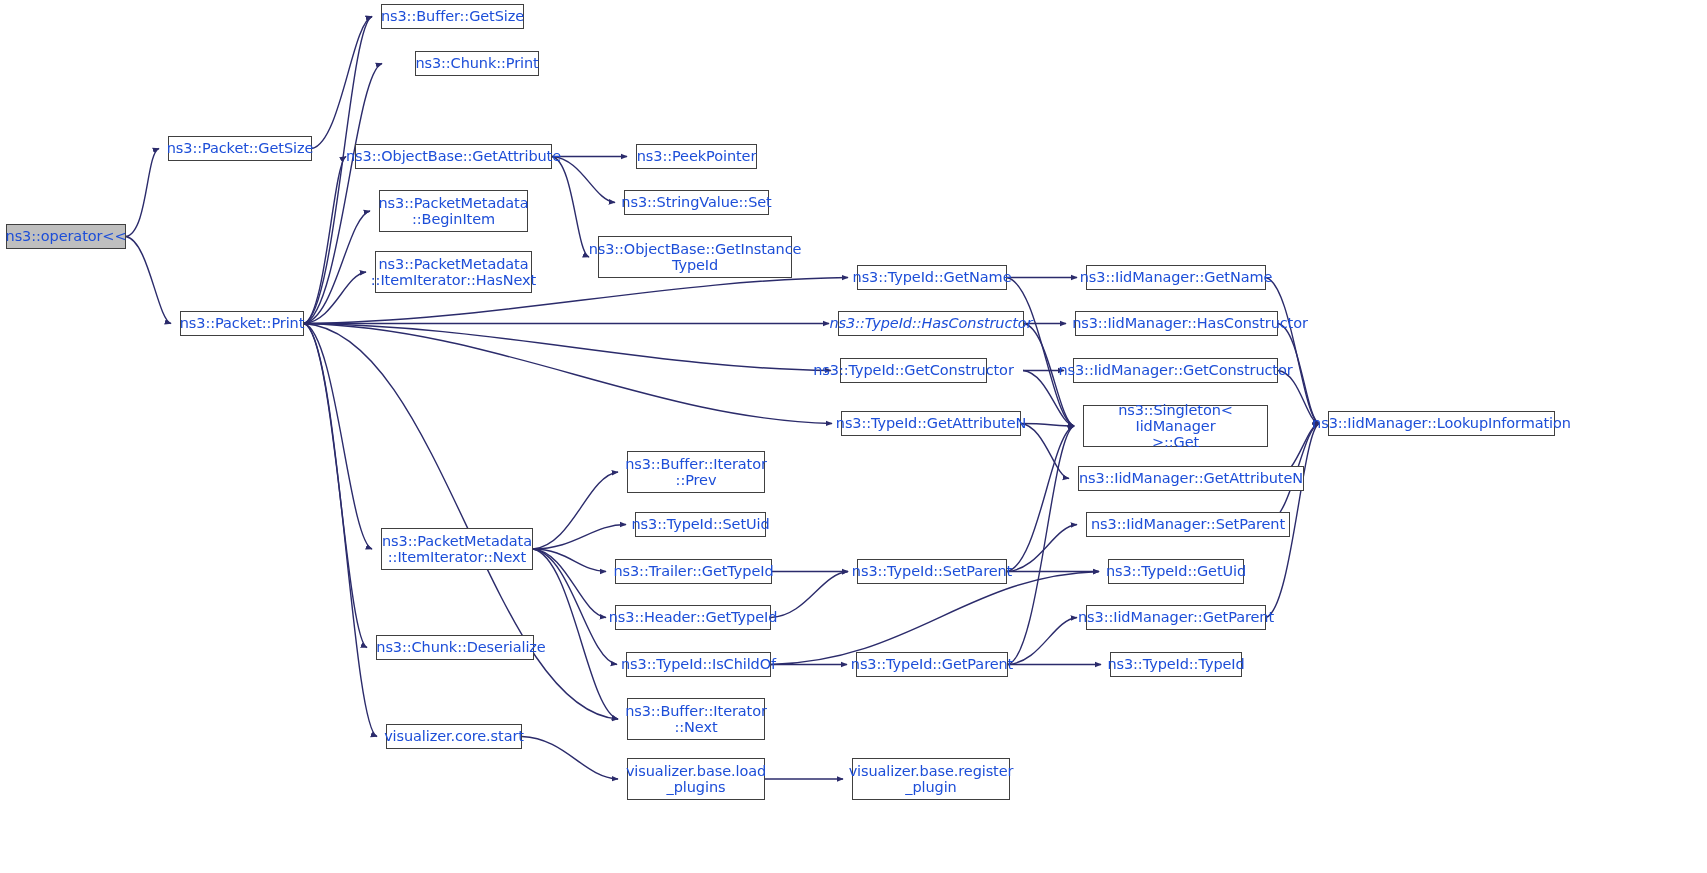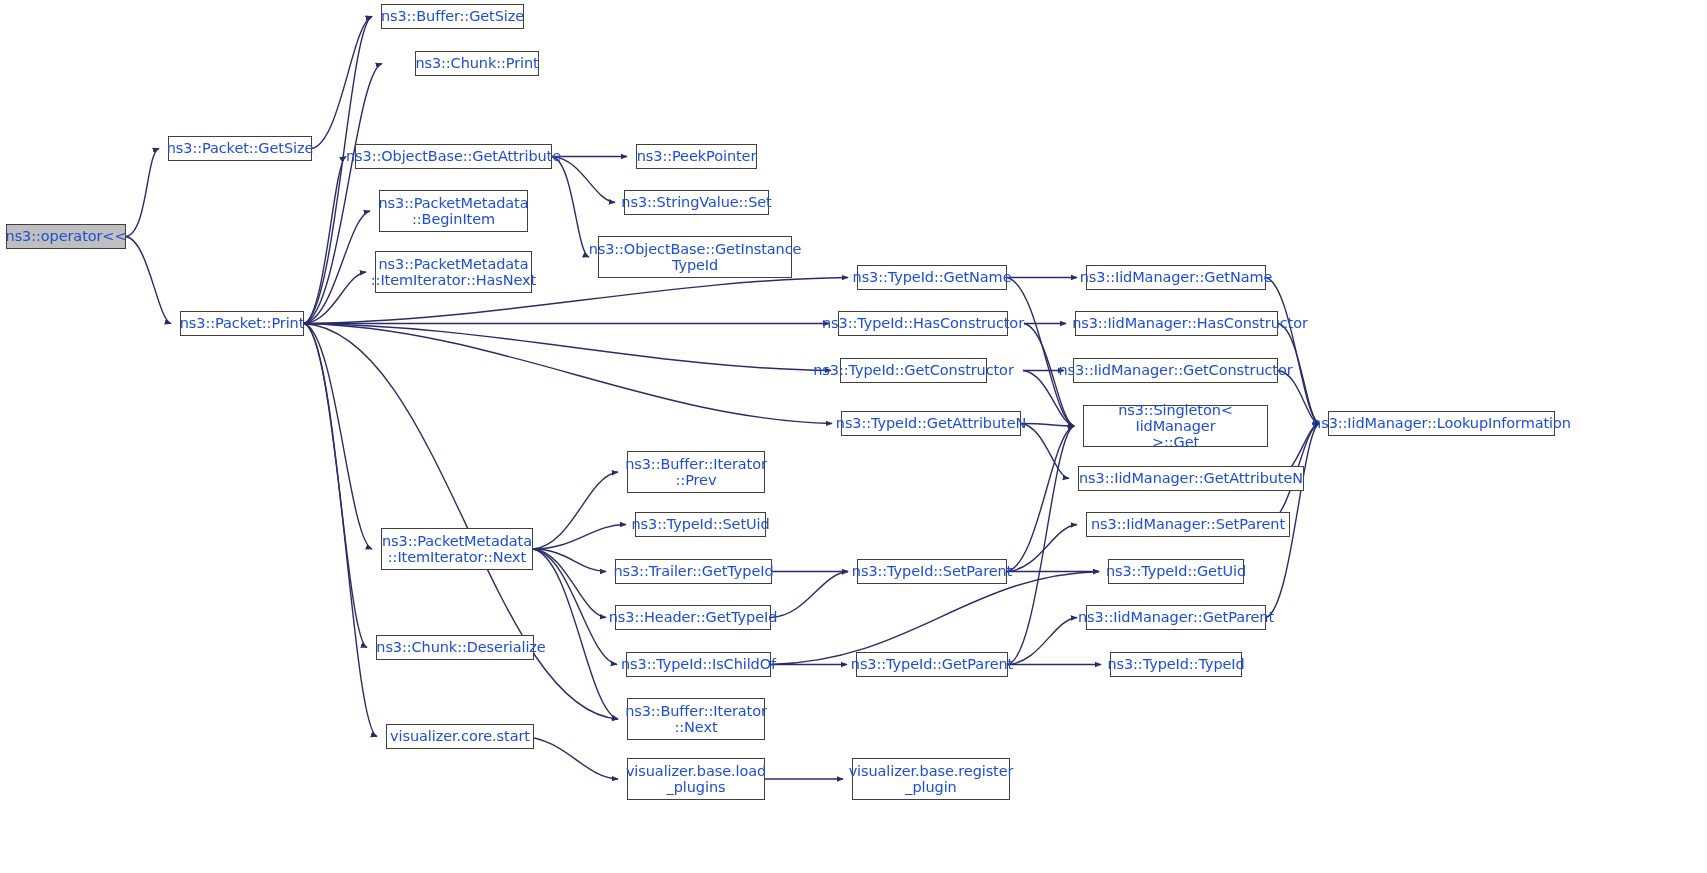--- a/index.html
+++ b/index.html
@@ -116,21 +116,21 @@
       <div class="node" style="left: 355px; top: 144px; width: 197px; height: 25px;">ns3::ObjectBase::GetAttribute</div>
       <div class="node" style="left: 379px; top: 190px; width: 149px; height: 42px;">ns3::PacketMetadata
 ::BeginItem</div>
       <div class="node" style="left: 375px; top: 251px; width: 157px; height: 42px;">ns3::PacketMetadata
 ::ItemIterator::HasNext</div>
       <div class="node" style="left: 636px; top: 144px; width: 121px; height: 25px;">ns3::PeekPointer</div>
       <div class="node" style="left: 624px; top: 190px; width: 145px; height: 25px;">ns3::StringValue::Set</div>
       <div class="node" style="left: 598px; top: 236px; width: 194px; height: 42px;">ns3::ObjectBase::GetInstance
 TypeId</div>
       <div class="node" style="left: 857px; top: 265px; width: 150px; height: 25px;">ns3::TypeId::GetName</div>
-      <div class="node" style="left: 838px; top: 311px; width: 170px; height: 25px;">ns3::TypeId::HasConstructor</div>
+      <div class="node" style="left: 838px; top: 311px; width: 186px; height: 25px; font-style: italic;">ns3::TypeId::HasConstructor</div>
       <div class="node" style="left: 840px; top: 358px; width: 147px; height: 25px;">ns3::TypeId::GetConstructor</div>
       <div class="node" style="left: 841px; top: 411px; width: 180px; height: 25px;">ns3::TypeId::GetAttributeN</div>
       <div class="node" style="left: 1086px; top: 265px; width: 180px; height: 25px;">ns3::IidManager::GetName</div>
       <div class="node" style="left: 1075px; top: 311px; width: 203px; height: 25px; padding-left: 27px;">ns3::IidManager::HasConstructor</div>
       <div class="node" style="left: 1073px; top: 358px; width: 205px; height: 25px;">ns3::IidManager::GetConstructor</div>
       <div class="node" style="left: 1083px; top: 405px; width: 185px; height: 42px;">ns3::Singleton&lt; IidManager
 &gt;::Get</div>
       <div class="node" style="left: 1078px; top: 466px; width: 226px; height: 25px;">ns3::IidManager::GetAttributeN</div>
       <div class="node" style="left: 1086px; top: 512px; width: 204px; height: 25px; text-align: center;">ns3::IidManager::SetParent</div>
       <div class="node" style="left: 1108px; top: 559px; width: 136px; height: 25px;">ns3::TypeId::GetUid</div>
@@ -143,19 +143,19 @@
       <div class="node" style="left: 381px; top: 528px; width: 152px; height: 42px;">ns3::PacketMetadata
 ::ItemIterator::Next</div>
       <div class="node" style="left: 615px; top: 559px; width: 157px; height: 25px;">ns3::Trailer::GetTypeId</div>
       <div class="node" style="left: 615px; top: 605px; width: 156px; height: 25px;">ns3::Header::GetTypeId</div>
       <div class="node" style="left: 376px; top: 635px; width: 158px; height: 25px; padding-left: 12px;">ns3::Chunk::Deserialize</div>
       <div class="node" style="left: 626px; top: 652px; width: 145px; height: 25px;">ns3::TypeId::IsChildOf</div>
       <div class="node" style="left: 857px; top: 559px; width: 150px; height: 25px;">ns3::TypeId::SetParent</div>
       <div class="node" style="left: 856px; top: 652px; width: 152px; height: 25px;">ns3::TypeId::GetParent</div>
       <div class="node" style="left: 627px; top: 698px; width: 138px; height: 42px;">ns3::Buffer::Iterator
 ::Next</div>
-      <div class="node" style="left: 386px; top: 724px; width: 148px; height: 25px; text-align: right;">visualizer.core.start</div>
+      <div class="node" style="left: 386px; top: 724px; width: 136px; height: 25px; text-align: right;">visualizer.core.start</div>
       <div class="node" style="left: 627px; top: 758px; width: 138px; height: 42px;">visualizer.base.load
 _plugins</div>
       <div class="node" style="left: 852px; top: 758px; width: 158px; height: 42px;">visualizer.base.register
 _plugin</div>
     </div>
 </div>
 
 </body></html>

